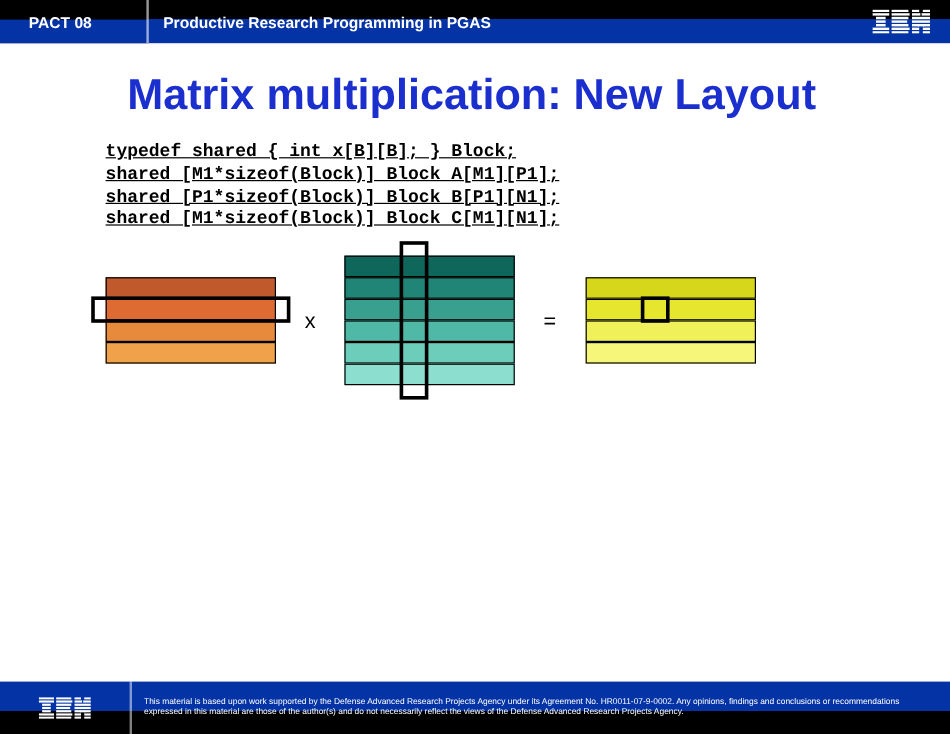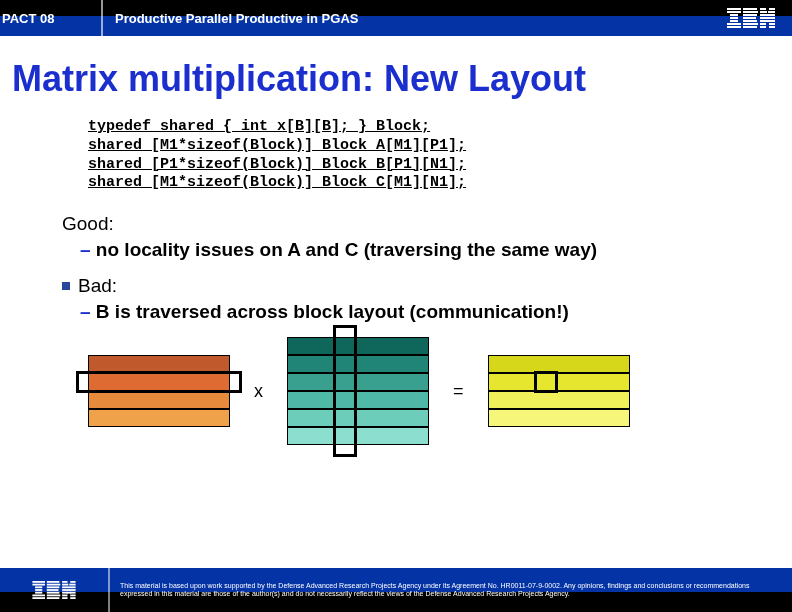--- a/index.html
+++ b/index.html
@@ -5,39 +5,39 @@
   * { margin: 0; padding: 0; box-sizing: border-box; }
   html, body { width: 792px; height: 612px; font-family: Arial, Helvetica, sans-serif; background: #fff; position: relative; overflow: hidden; }
 
   
   .header {
     position: absolute; top: 0; left: 0; width: 100%; height: 36px;
     background: linear-gradient(#000 0%, #000 45%, #0433a6 45%, #0433a6 100%);
     display: flex; align-items: stretch; color: #fff;
   }
   .header .tag {
-    width: 103px; display: flex; align-items: center; padding-left: 2px;
+    width: 124px; display: flex; align-items: center; padding-left: 24px;
     font: 700 13px Arial; border-right: 2px solid rgba(255,255,255,.6);
     background: linear-gradient(#000 0%, #000 45%, #0433a6 45%, #0433a6 100%);
   }
   .header .subtitle {
     flex: 1; display: flex; align-items: center; padding-left: 12px;
     font: 700 13px Arial;
   }
   .header .logo {
     width: 70px; display: flex; align-items: center; justify-content: center;
     padding-right: 12px;
   }
   .ibm-logo { width: 48px; height: 20px; }
   .ibm-logo .bar { fill: #fff; }
 
   
   .slide { position: absolute; top: 36px; left: 0; right: 0; bottom: 36px; padding: 18px 18px 0 18px; }
   .title {
-    font: 700 36px Arial; color: #1b2fcf; margin: 4px 0 18px -6px;
+    font: 700 36px Arial; color: #1b2fcf; margin: 4px 0 18px -6px; text-align: center;
   }
   .code {
     font: 700 15px/1.25 "Courier New", monospace; color: #000;
     white-space: pre; margin: 0 0 20px 70px; text-decoration: underline;
   }
   .bullets { margin-left: 44px; }
   .lbl { font: 400 19px Arial; color: #000; margin: 2px 0 4px 0; }
   .lbl.bad::before {
     content: ""; display: inline-block; width: 8px; height: 8px;
     background: #28489c; margin-right: 8px; vertical-align: 2px;
@@ -77,21 +77,21 @@
     display: flex; align-items: center; color: #fff;
   }
   .footer .logoF { width: 110px; display:flex; align-items:center; justify-content:center; border-right: 2px solid rgba(255,255,255,.5); height:100%; }
   .footer .disclaimer { flex: 1; font: 400 7px/1.15 Arial; padding: 4px 10px; }
 </style>
 </head>
 <body>
 
 <div class="header">
   <div class="tag">PACT 08</div>
-  <div class="subtitle">Productive Parallel Productive in PGAS</div>
+  <div class="subtitle">Productive Research Programming in PGAS</div>
   <div class="logo">
     <svg class="ibm-logo" viewBox="0 0 48 20">
       <g class="bar">
         <rect x="0" y="0" width="14" height="2"></rect>
           <rect x="0" y="3" width="14" height="2"></rect>
         <rect x="3" y="6" width="8" height="2"></rect>
           <rect x="3" y="9" width="8" height="2"></rect>
         <rect x="3" y="12" width="8" height="2"></rect>
           <rect x="0" y="15" width="14" height="2"></rect>
         <rect x="0" y="18" width="14" height="2"></rect>
@@ -121,30 +121,20 @@
 </div>
 
 <div class="slide">
   <h1 class="title">Matrix multiplication: New Layout</h1>
 
   <pre class="code">typedef shared { int x[B][B]; } Block;
 shared [M1*sizeof(Block)] Block A[M1][P1];
 shared [P1*sizeof(Block)] Block B[P1][N1];
 shared [M1*sizeof(Block)] Block C[M1][N1];</pre>
 
-  <div class="bullets">
-    <p class="lbl">Good:</p>
-    <p class="sub">
-      <span class="dash">– </span><span>no locality issues on A and C (traversing the same way)</span>
-    </p>
-    <p class="lbl bad">Bad:</p>
-    <p class="sub">
-      <span class="dash">– </span><span>B is traversed across block layout (communication!)</span>
-    </p>
-  </div>
 
   <div class="diagram">
     <div class="mat">
       <div class="row a0"></div>
         <div class="row a1"></div>
         <div class="row a2"></div>
         <div class="row a3"></div>
       <div class="overlay-h"></div>
     </div>
     <span class="op">x</span>

